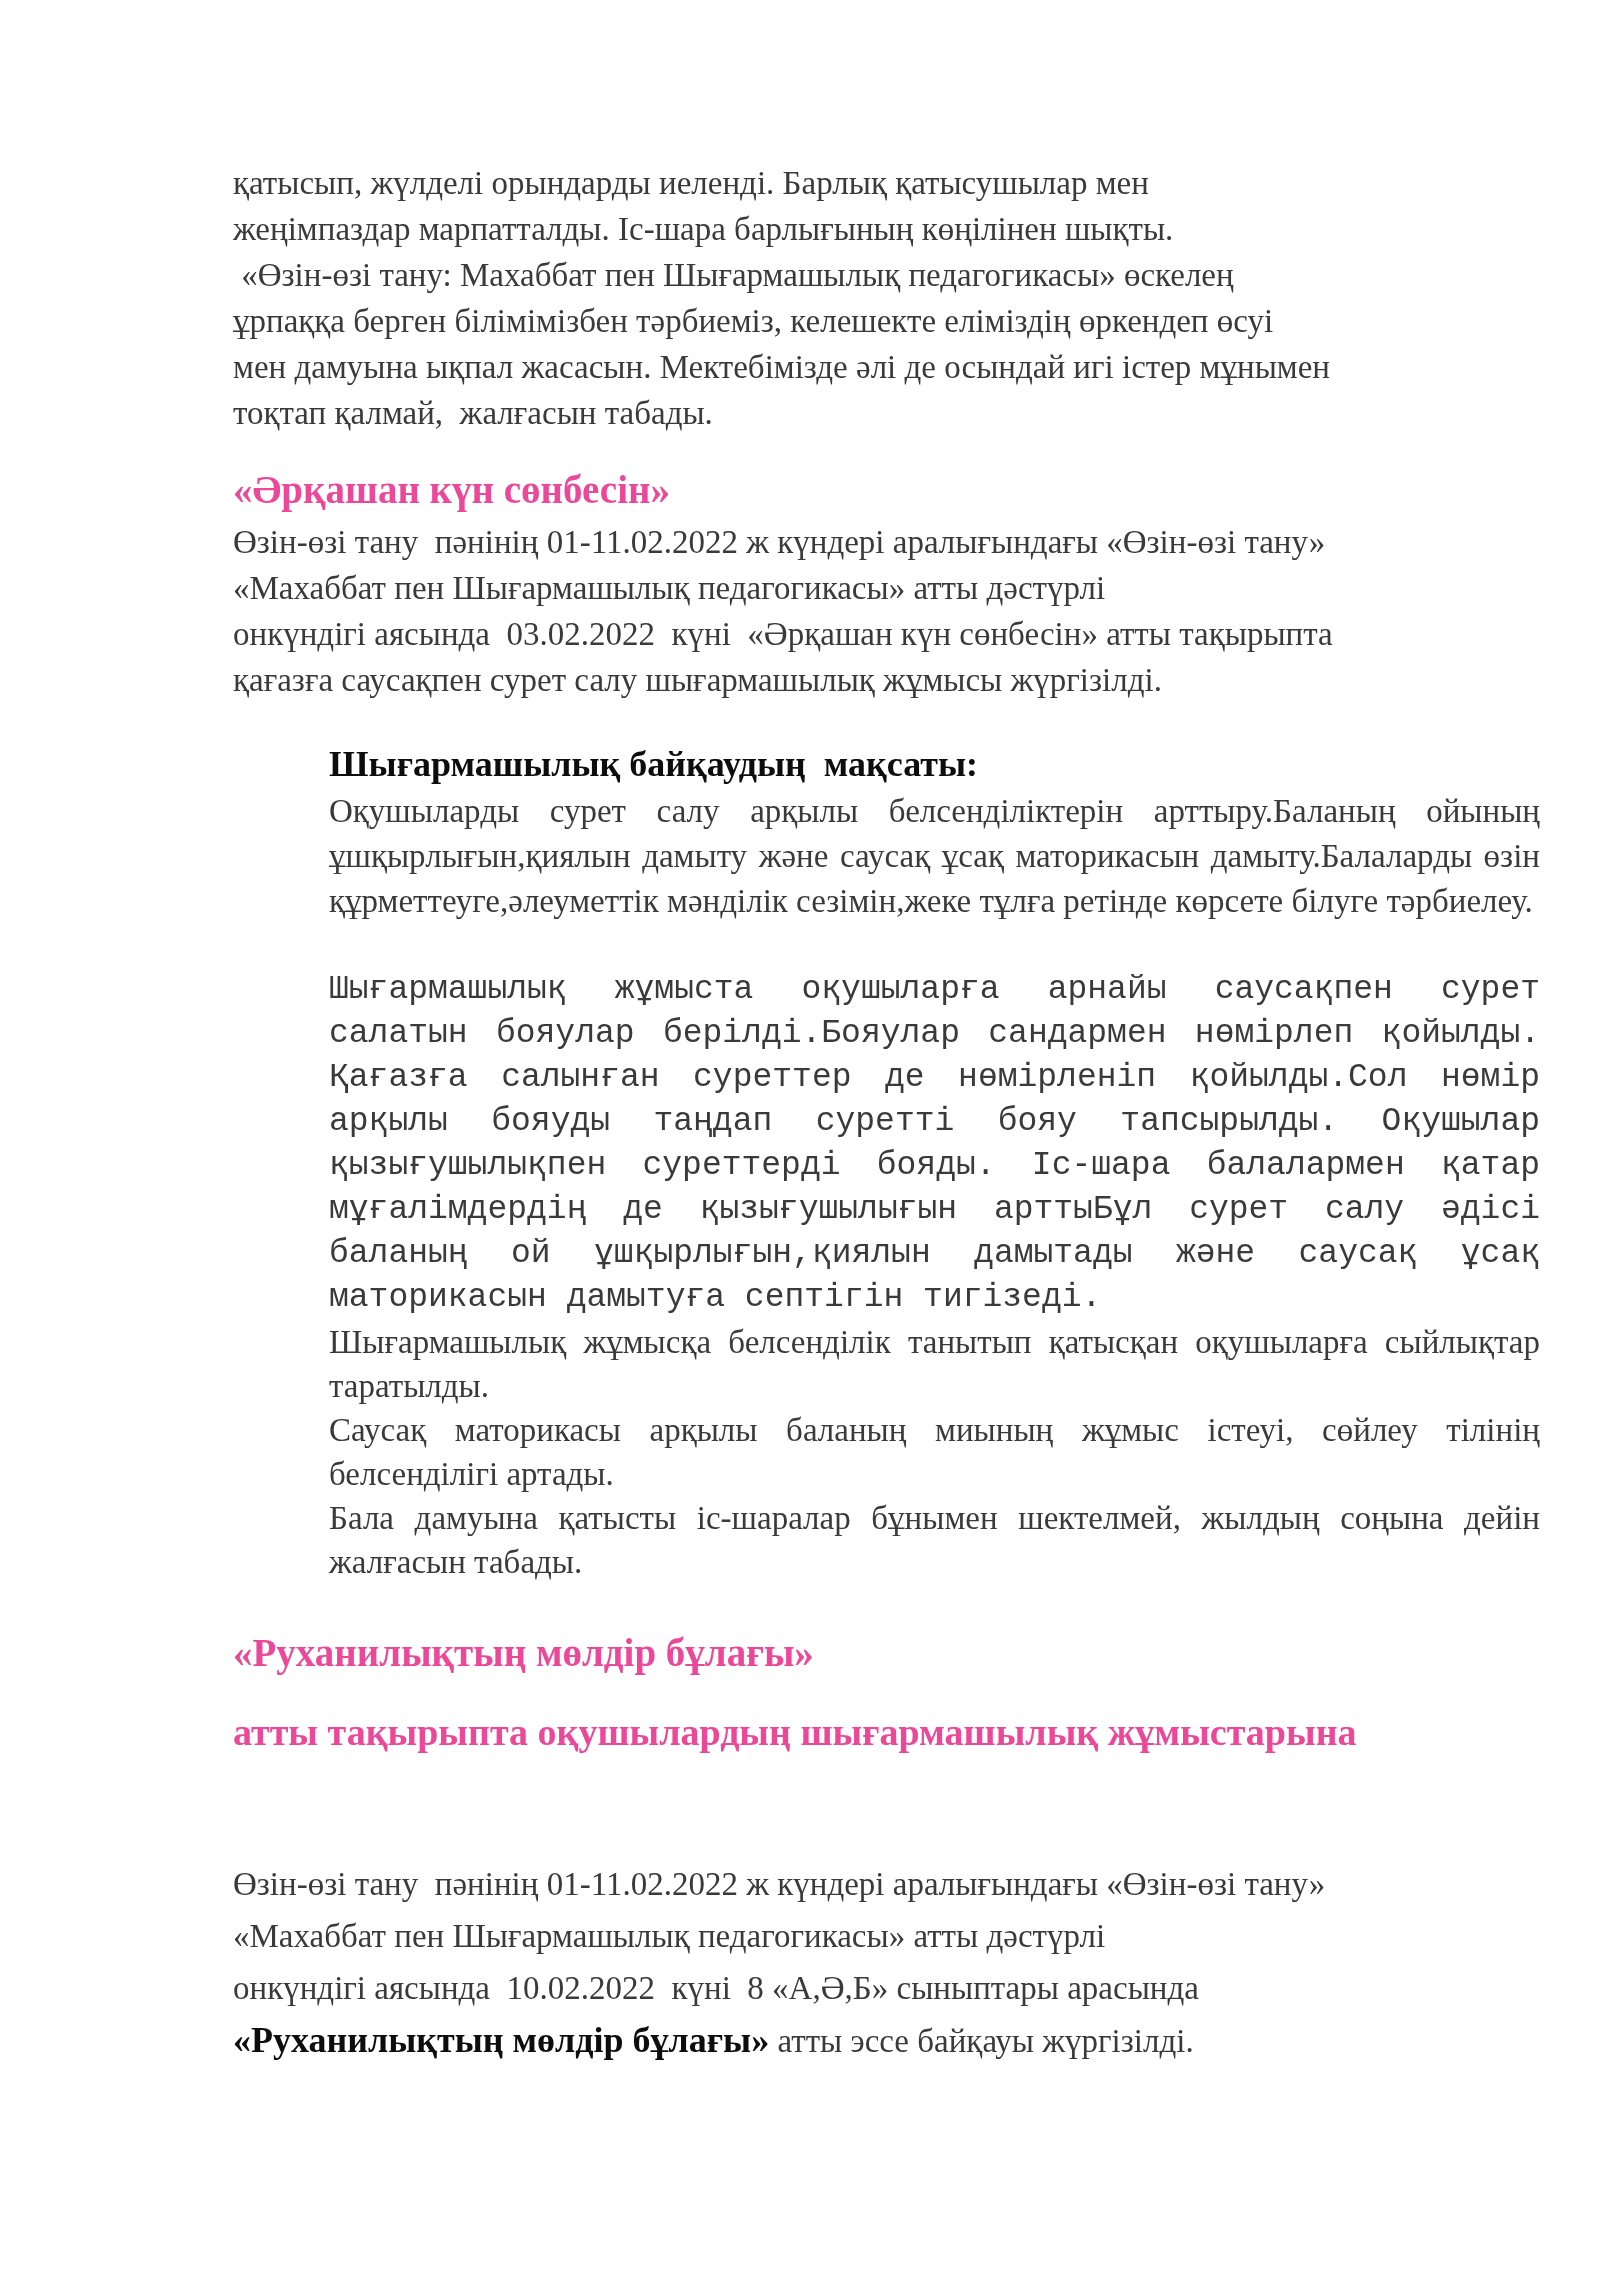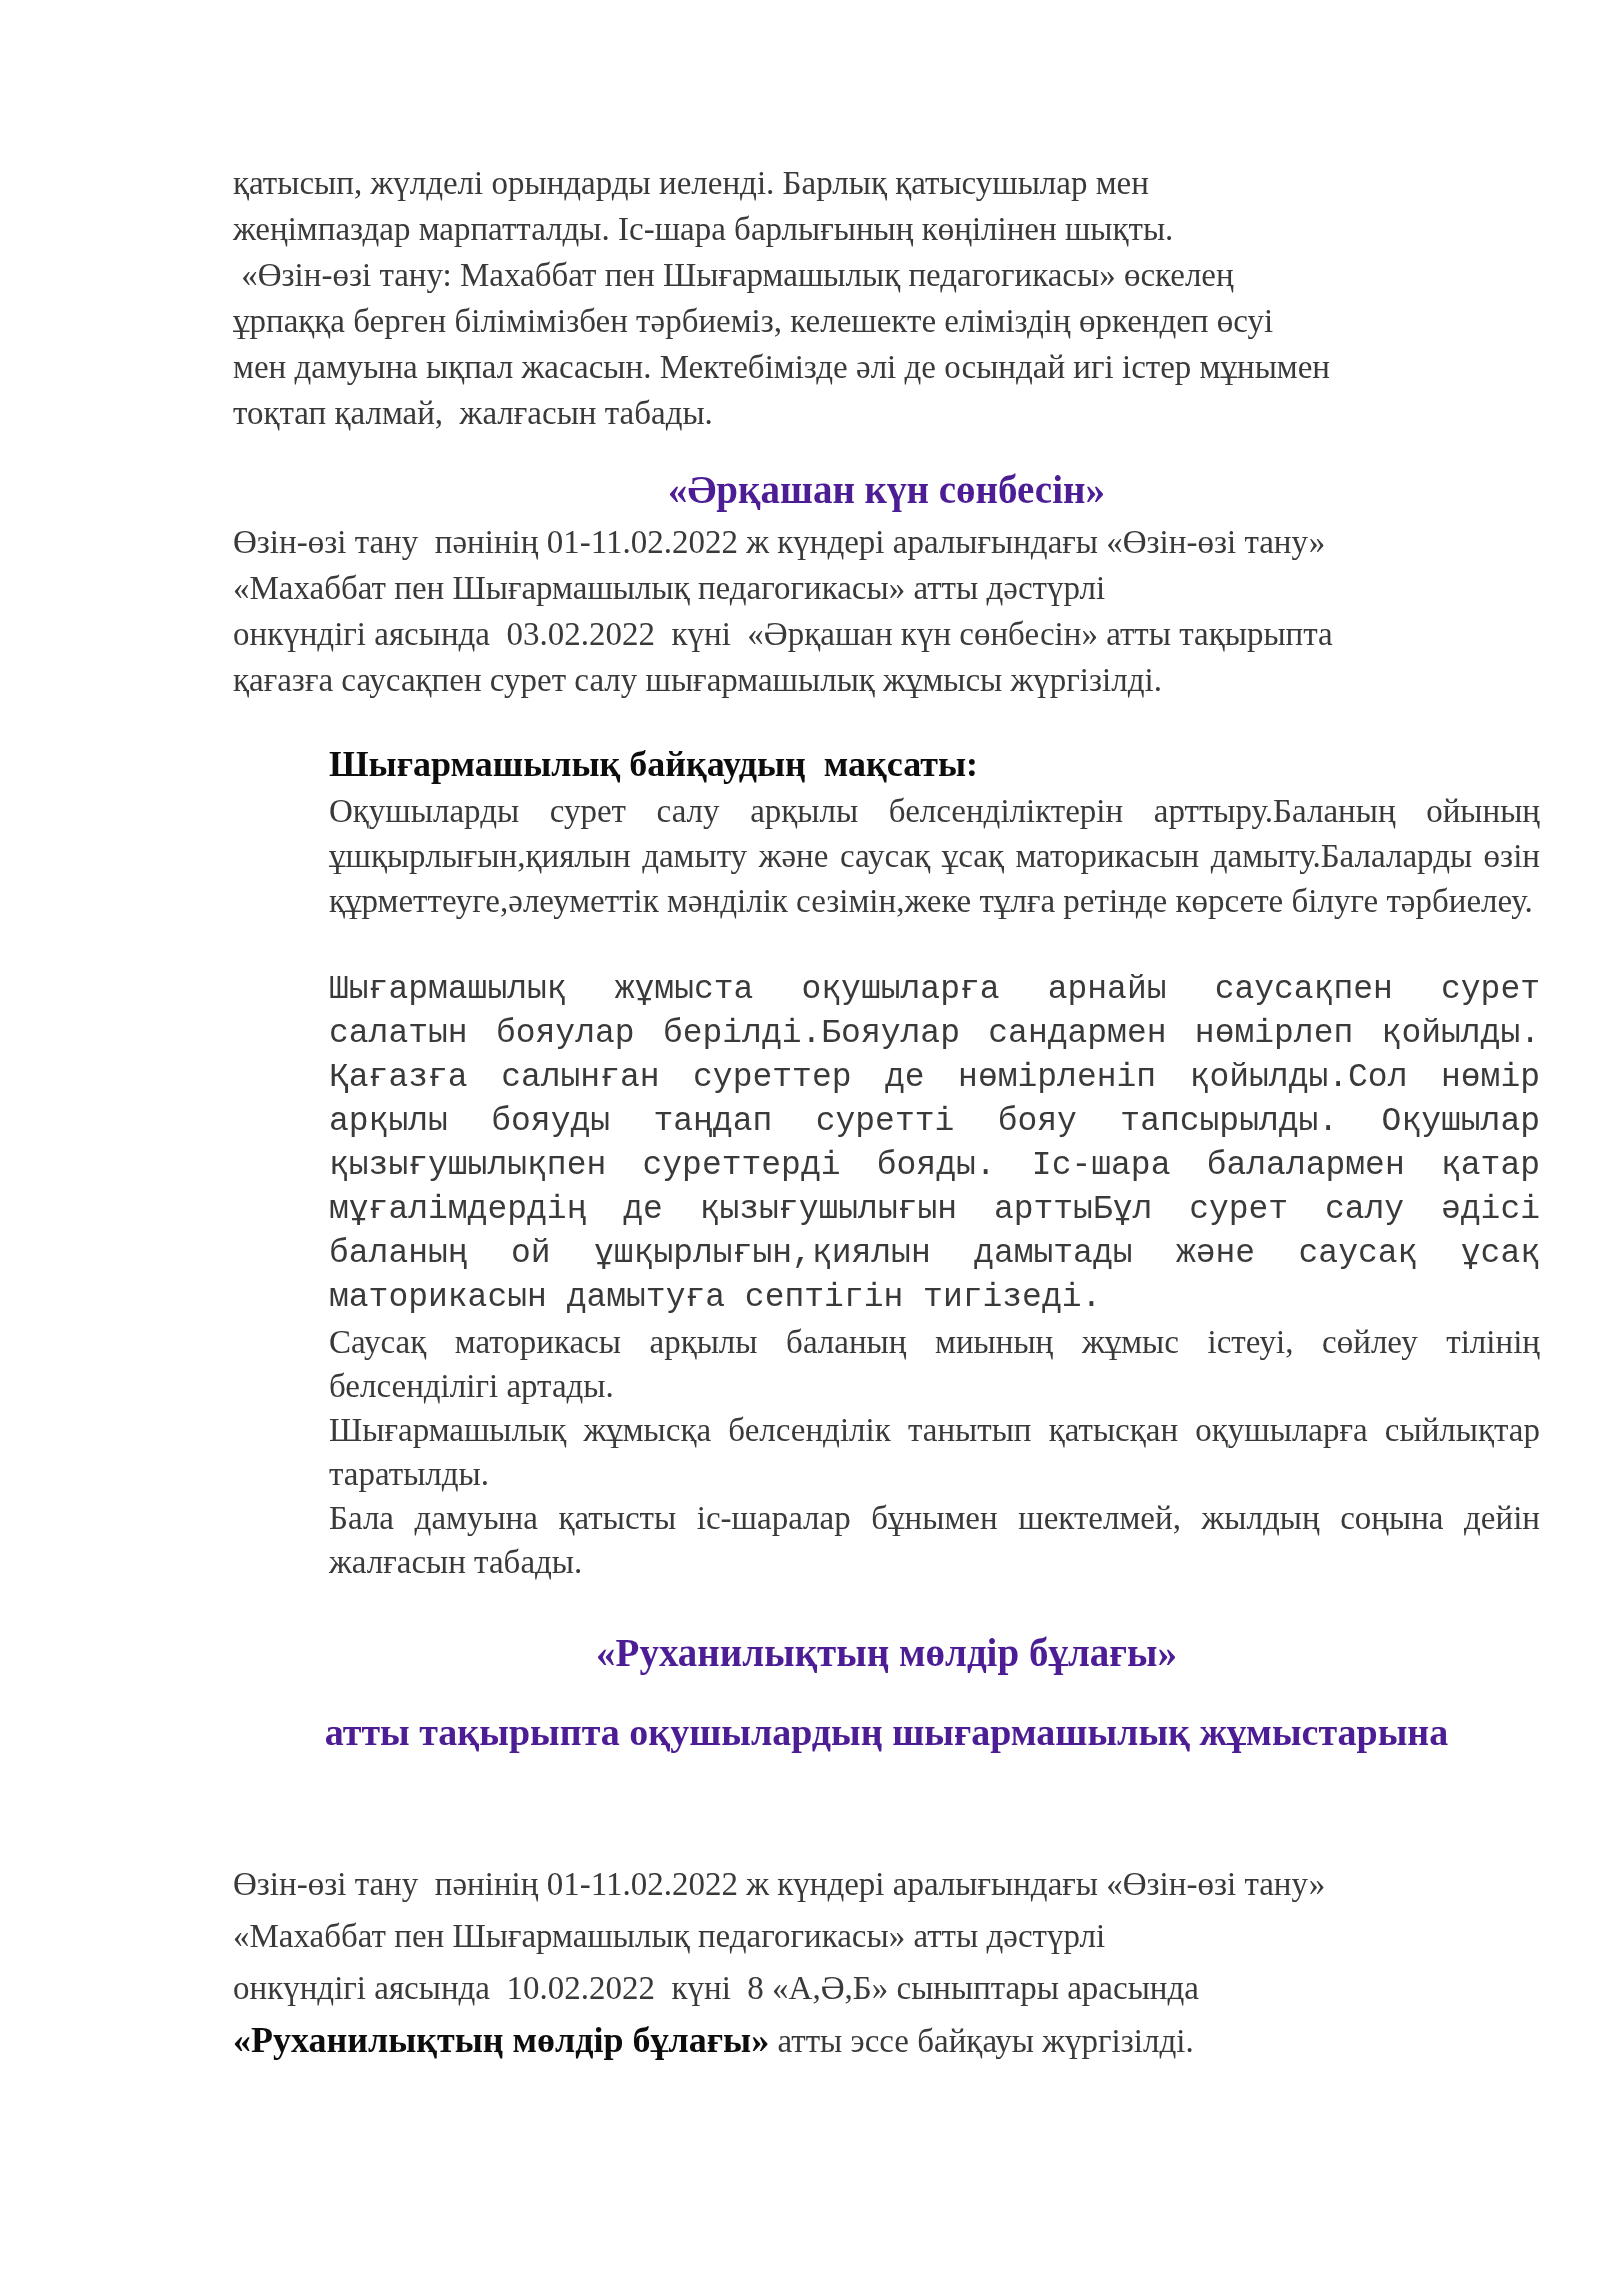--- a/index.html
+++ b/index.html
@@ -25,23 +25,23 @@
     white-space: pre-wrap;   
     margin: 0;
   }
   .body-size {
     font-size: 33px;
     line-height: 46px;
   }
   .intro-paragraph { }
   .center-title {
     margin: 0;
-    text-align: center;
+    text-align: left;
     font-weight: bold;
-    color: #4c1d95;
+    color: #ec4899;
     font-size: 39px;
     line-height: 47px;
     white-space: pre-wrap;
   }
   .title-1 { margin-top: 30px; }
   .subtitle-1 {
     margin-top: 5.9px;
     font-size: 38px;
     white-space: nowrap;
   }
@@ -108,22 +108,22 @@
     <p class="txt body-size gray-body event-intro">Өзін-өзі тану  пәнінің 01-11.02.2022 ж күндері аралығындағы «Өзін-өзі тану»
 «Махаббат пен Шығармашылық педагогикасы» атты дәстүрлі
 онкүндігі аясында  03.02.2022  күні  «Әрқашан күн сөнбесін» атты тақырыпта
 қағазға саусақпен сурет салу шығармашылық жұмысы жүргізілді.</p>
 
     <div class="indent-block">
       <h4 class="goal-heading">Шығармашылық байқаудың  мақсаты:</h4>
       <p class="just goal-text">Оқушыларды сурет салу арқылы белсенділіктерін арттыру.Баланың ойының ұшқырлығын,қиялын дамыту және саусақ ұсақ маторикасын дамыту.Балаларды өзін құрметтеуге,әлеуметтік мәнділік сезімін,жеке тұлға ретінде көрсете білуге тәрбиелеу.</p>
 
       <p class="just body-para-first">Шығармашылық жұмыста оқушыларға арнайы саусақпен сурет салатын бояулар берілді.Бояулар сандармен нөмірлеп қойылды. Қағазға салынған суреттер де нөмірленіп қойылды.Сол нөмір арқылы бояуды таңдап суретті бояу тапсырылды. Оқушылар қызығушылықпен суреттерді бояды. Іс-шара балалармен қатар мұғалімдердің де қызығушылығын арттыБұл сурет салу әдісі баланың ой ұшқырлығын,қиялын дамытады және саусақ ұсақ маторикасын дамытуға септігін тигізеді.</p>
+      <p class="just">Шығармашылық жұмысқа белсенділік танытып қатысқан оқушыларға сыйлықтар таратылды.</p>
       <p class="just">Саусақ маторикасы арқылы баланың миының жұмыс істеуі, сөйлеу тілінің белсенділігі артады.</p>
-      <p class="just">Шығармашылық жұмысқа белсенділік танытып қатысқан оқушыларға сыйлықтар таратылды.</p>
       <p class="just">Бала дамуына қатысты іс-шаралар бұнымен шектелмей, жылдың соңына дейін жалғасын табады.</p>
     </div>
 
     <h2 class="center-title title-2">«Руханилықтың мөлдір бұлағы»</h2>
     <h3 class="center-title subtitle-2">атты тақырыпта оқушылардың шығармашылық жұмыстарына</h3>
 
     <p class="txt body-size gray-body event2-intro">Өзін-өзі тану  пәнінің 01-11.02.2022 ж күндері аралығындағы «Өзін-өзі тану»
 «Махаббат пен Шығармашылық педагогикасы» атты дәстүрлі
 онкүндігі аясында  10.02.2022  күні  8 «А,Ә,Б» сыныптары арасында</p>
 

